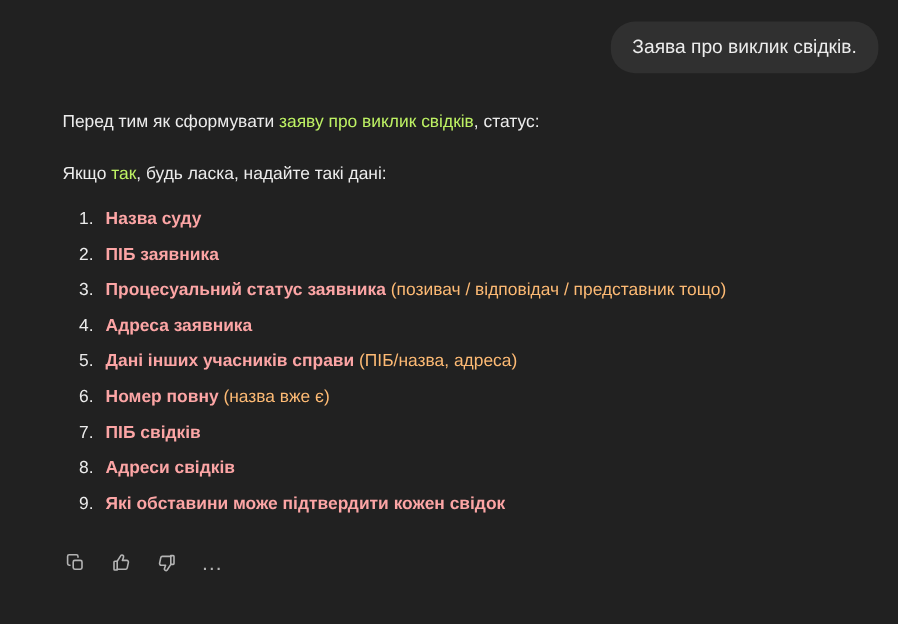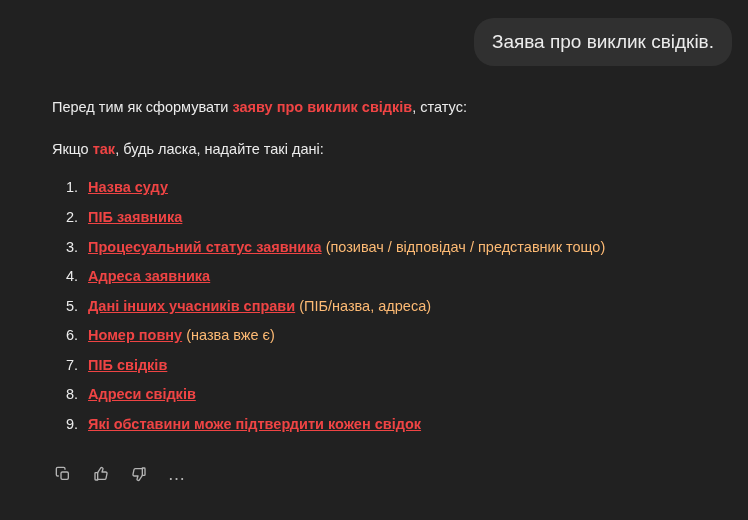--- a/index.html
+++ b/index.html
@@ -25,61 +25,60 @@
   .user-row {
     display: flex;
     justify-content: flex-end;
     padding: 18px 16px 0 16px;
   }
   .user-bubble {
     background: #303030;
     color: #ececec;
     border-radius: 20px;
     padding: 10px 18px;
-    font-size: 19px;
+    font-size: 16px;
     line-height: 1.45;
     max-width: 480px;
   }
 
   
   .assistant {
     padding: 30px 52px 0 52px;
     font-size: 14.5px;
     line-height: 1.55;
     color: #ececec;
   }
   .assistant p {
     margin: 0 0 6px 0;
   }
   .para-gap {
     margin-top: 20px !important;
   }
   .assistant b, .assistant strong {
-    font-weight: bold;
-    color: #ef4444;
+    font-weight: normal;
+    color: #bef264;
   }
   .doc-emoji {
     font-size: 14px;
   }
 
   ol.list {
     margin: 18px 0 0 0;
     padding-left: 30px;
     list-style-position: outside;
   }
   ol.list li {
     margin-bottom: 10px;
     font-size: 14.5px;
     line-height: 1.35;
     padding-left: 6px;
   }
   ol.list li .lead {
     font-weight: bold;
-    color: #ef4444;
-    text-decoration: underline;
+    color: #fca5a5;
   }
   ol.list li .tail {
     font-weight: normal;
     color: #fdba74;
   }
 
   .closing {
     margin-top: 20px;
   }
 

